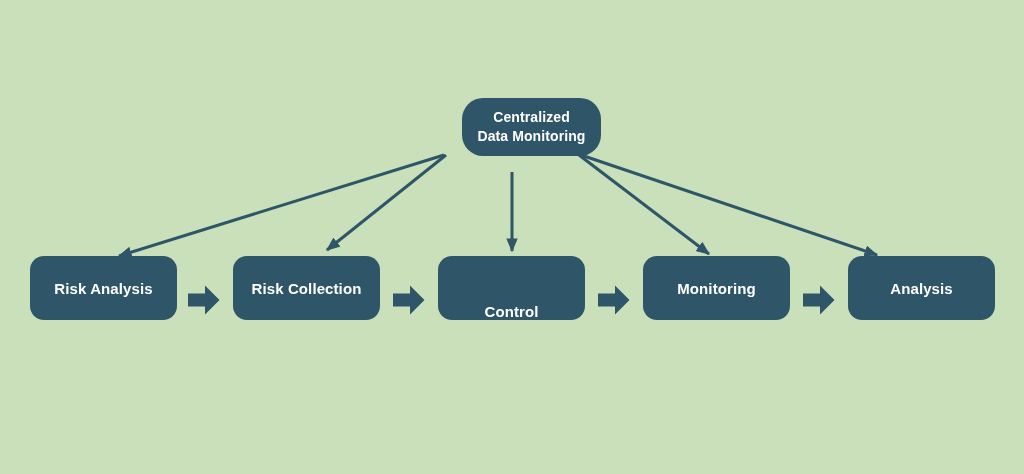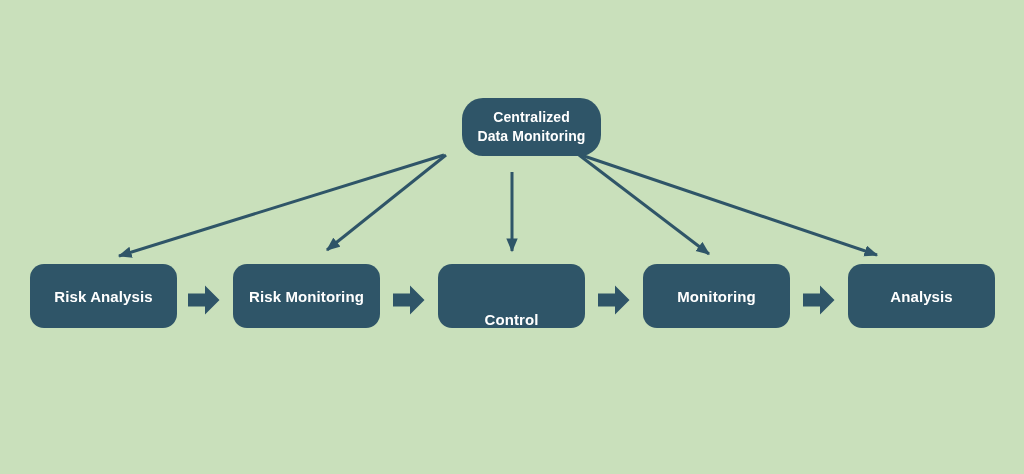--- a/index.html
+++ b/index.html
@@ -43,21 +43,21 @@
   }
   .node.root {
     left: 443px; top: 98px;
     width: 139px; height: 58px;
     font-size: 14px;
     line-height: 19px;
     border-radius: 21px;
     margin-left: 19px;
   }
   .node.proc {
-    top: 264px;
+    top: 256px;
     width: 147px; height: 64px;
   }
   .node.p0 { left: 30px; }
   .node.p1 { left: 233px; }
   .node.p2 { left: 438px; justify-content: flex-end; }
   .node.p3 { left: 643px; }
   .node.p4 { left: 848px; }
   .flow-arrow {
     position: absolute;
     top: 285px;
@@ -94,21 +94,21 @@
 
   <div class="node proc p0">
     <span>Risk Analysis</span>
   </div>
 
   <svg class="flow-arrow f0" viewBox="0 0 32 30" xmlns="http://www.w3.org/2000/svg">
     <polygon points="0,8.5 17,8.5 17,0.5 31.5,15 17,29.5 17,21.5 0,21.5"></polygon>
   </svg>
 
   <div class="node proc p1">
-    <span>Risk Monitoring</span>
+    <span>Risk Collection</span>
   </div>
 
   <svg class="flow-arrow f1" viewBox="0 0 32 30" xmlns="http://www.w3.org/2000/svg">
     <polygon points="0,8.5 17,8.5 17,0.5 31.5,15 17,29.5 17,21.5 0,21.5"></polygon>
   </svg>
 
   <div class="node proc p2">
     <span>Control</span>
   </div>
 

